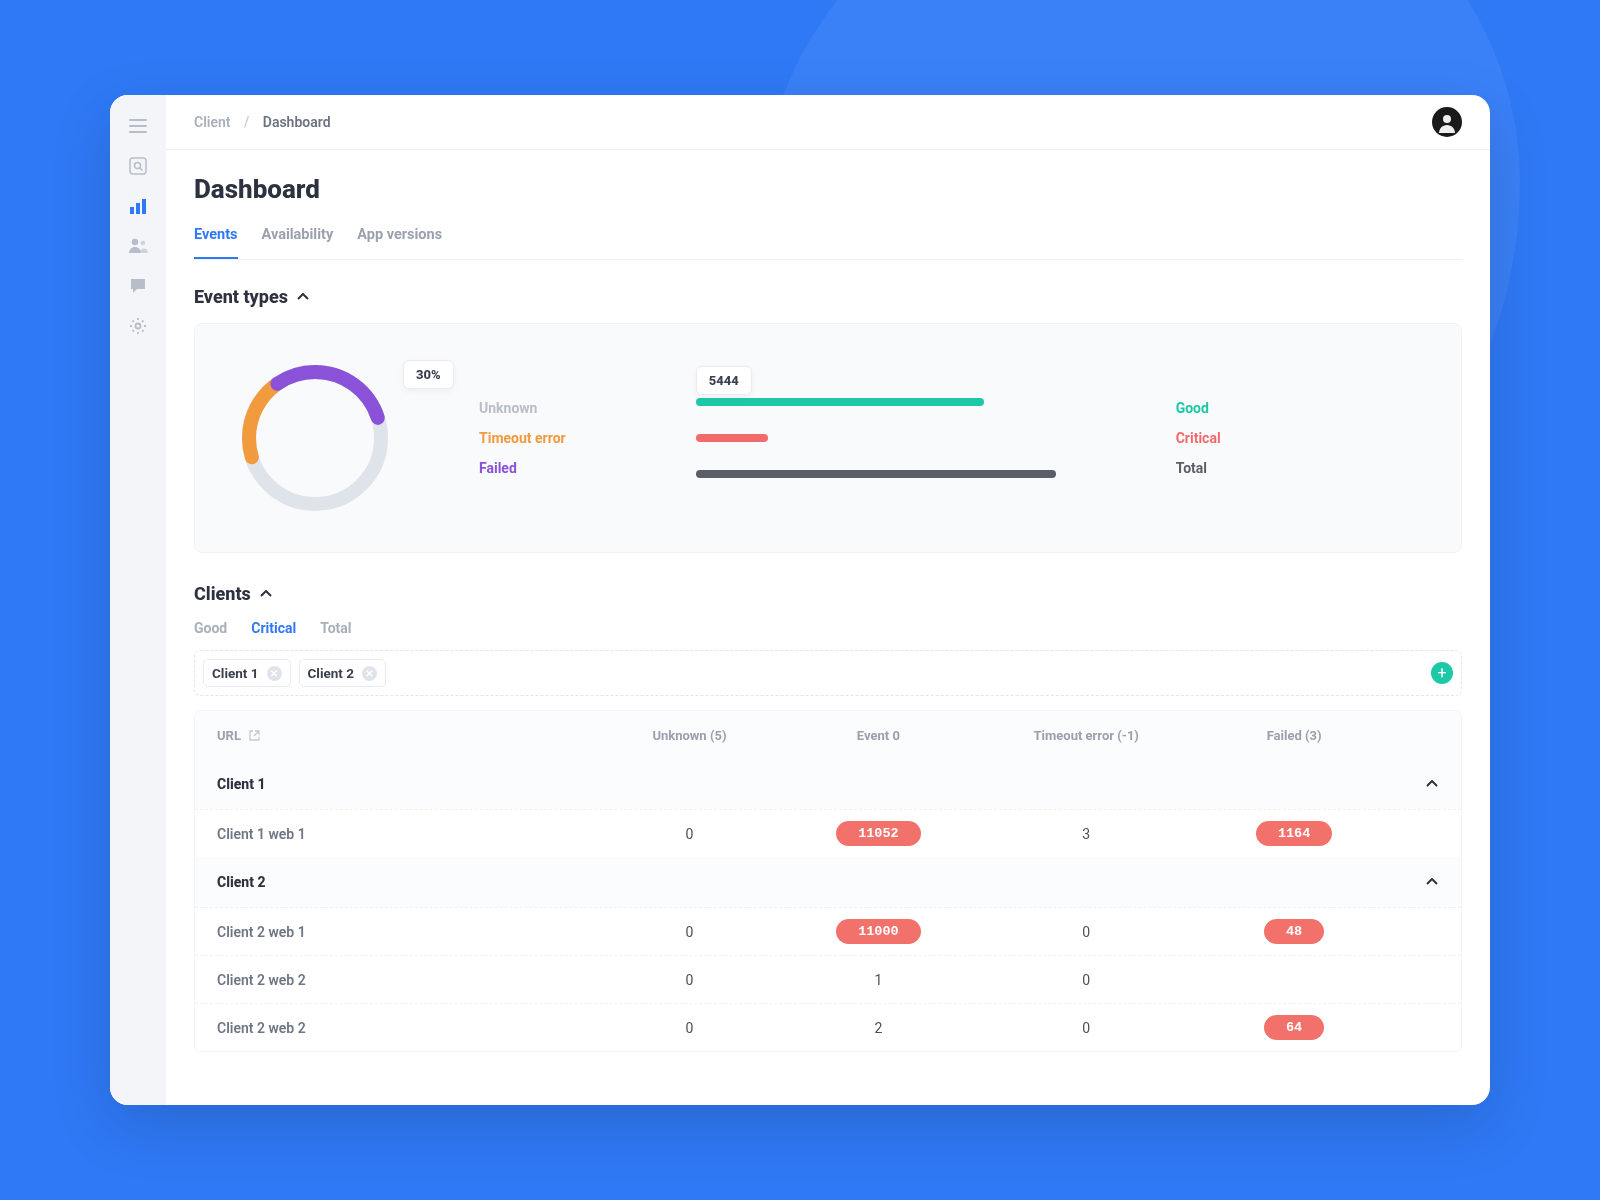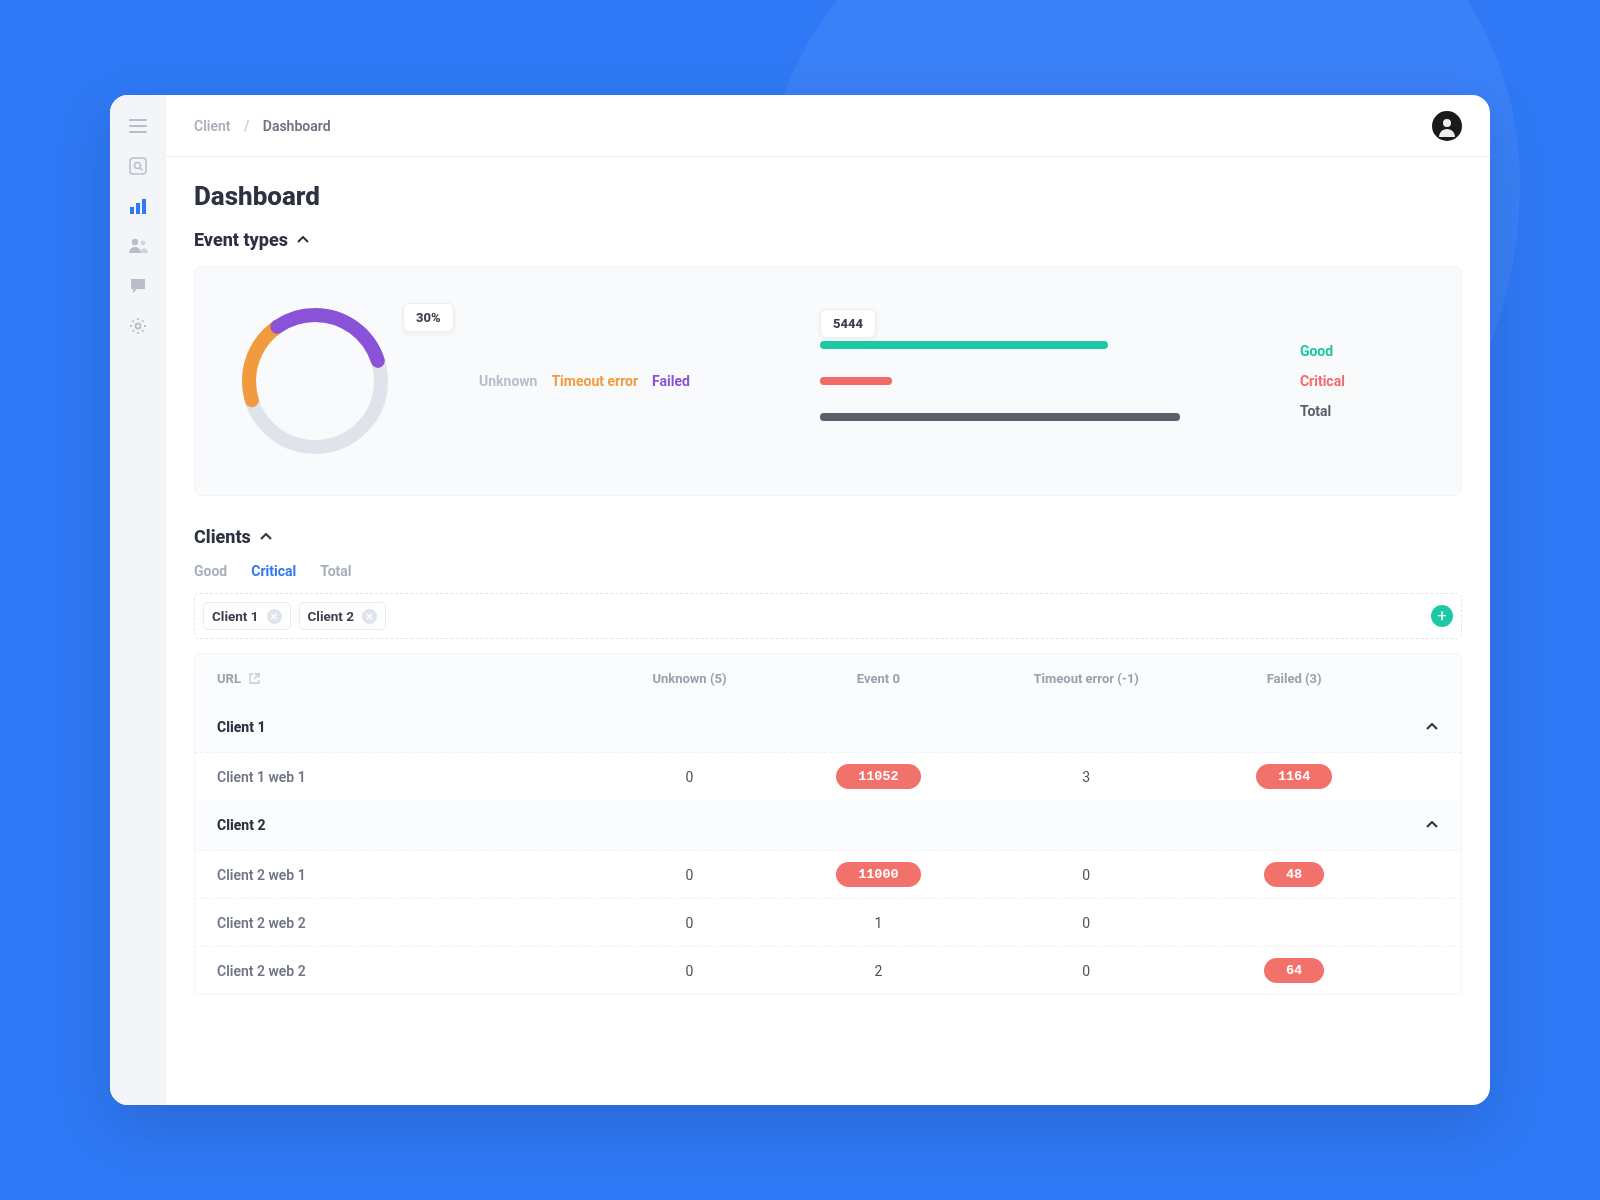--- a/index.html
+++ b/index.html
@@ -53,21 +53,21 @@
   cursor: pointer;
 }
 .sidebar .s-icon.active { color: #2f79f6; }
 .main {
   flex: 1;
   display: flex;
   flex-direction: column;
   overflow: hidden;
 }
 .topbar {
-  height: 62px;
+  height: 55px;
   border-bottom: 1px solid #eef0f4;
   display: flex;
   align-items: center;
   padding: 0 28px;
   justify-content: space-between;
 }
 .breadcrumb { font-size: 14px; color: #a9afbb; font-weight: 600;}
 .breadcrumb .sep { margin: 0 10px; color: #c9cdd6; }
 .breadcrumb .current { color: #6b7280; }
 .avatar {
@@ -128,21 +128,21 @@
   left: 172px;
   background: #fff;
   border: 1px solid #e9ecf1;
   border-radius: 6px;
   padding: 6px 12px;
   font-size: 13px;
   font-weight: 800;
   color: #3a3f4e;
   box-shadow: 0 2px 6px rgba(0,0,0,.05);
 }
-.legend1 { display: flex; flex-direction: row; gap: 14px; margin-left: 40px; }
+.legend1 { display: flex; flex-direction: column; gap: 14px; margin-left: 40px; }
 .legend1 div { font-size: 14px; font-weight: 700; }
 .bars-col { flex: 1; display: flex; flex-direction: column; gap: 28px; margin-left: 90px; max-width: 400px; position: relative; text-align: center;}
 .bar-row { height: 8px; border-radius: 5px; }
 .bar-good { background: #1cc8a5; width: 72%; }
 .bar-crit { background: #f26a6a; width: 18%; }
 .bar-total { background: #5a5e68; width: 90%; }
 .bar-badge {
   position: absolute;
   top: -32px;
   left: 0;
@@ -302,20 +302,25 @@
         <svg width="22" height="22" viewBox="0 0 22 22">
             <circle cx="11" cy="8" r="4" fill="#eee"></circle>
             <path d="M3 22c0-4.4 3.6-8 8-8s8 3.6 8 8" fill="#eee"></path>
           </svg>
       </div>
     </div>
 
     <div class="content">
       <div class="page-title">Dashboard</div>
 
+      <div class="tabs">
+        <div class="tab selected">Events</div>
+        <div class="tab">Availability</div>
+        <div class="tab">App versions</div>
+      </div>
 
       <div class="section-title">
         <span>Event types</span>
         <span class="chev">
           <svg width="12" height="8" viewBox="0 0 12 8">
               <path d="M1 6l5-5 5 5" fill="none" stroke="#2d3140" stroke-width="2"></path>
             </svg>
         </span>
       </div>
 

